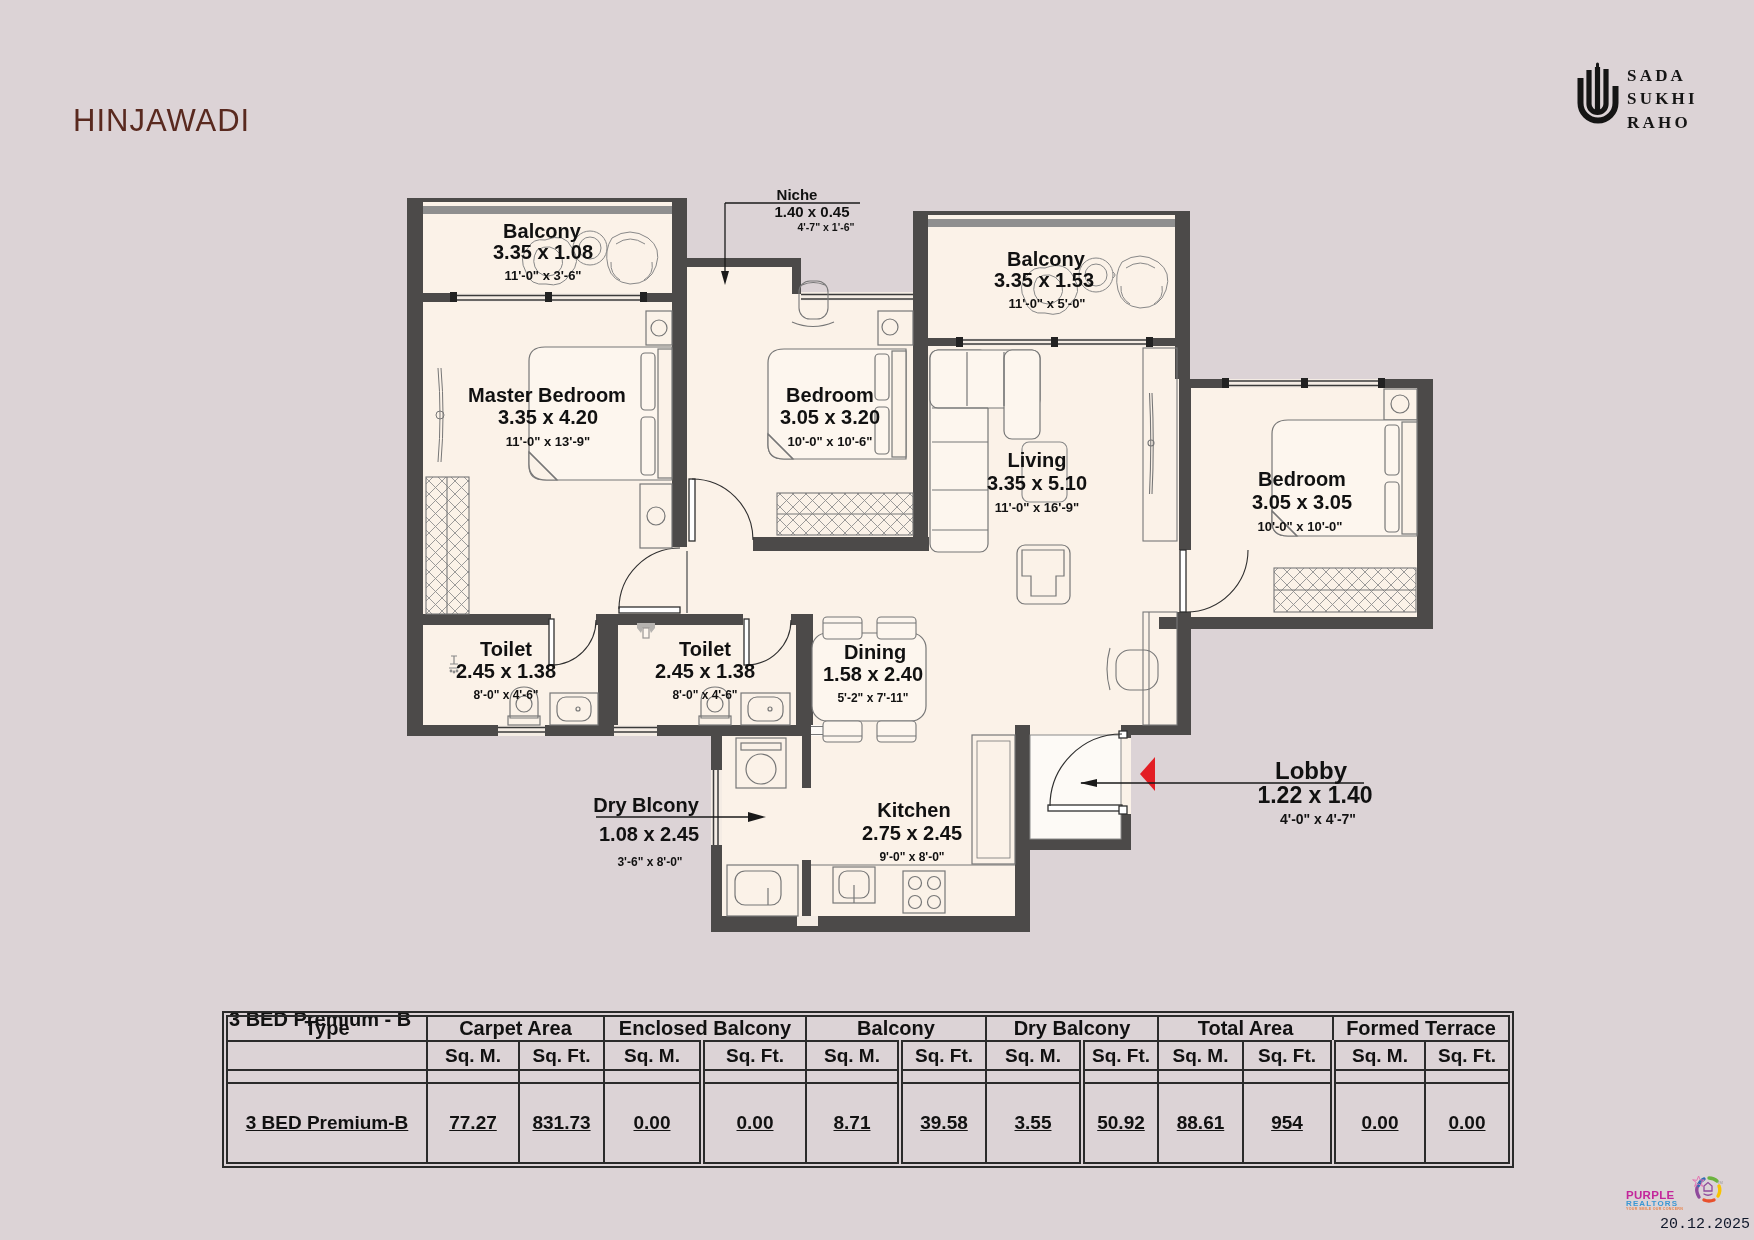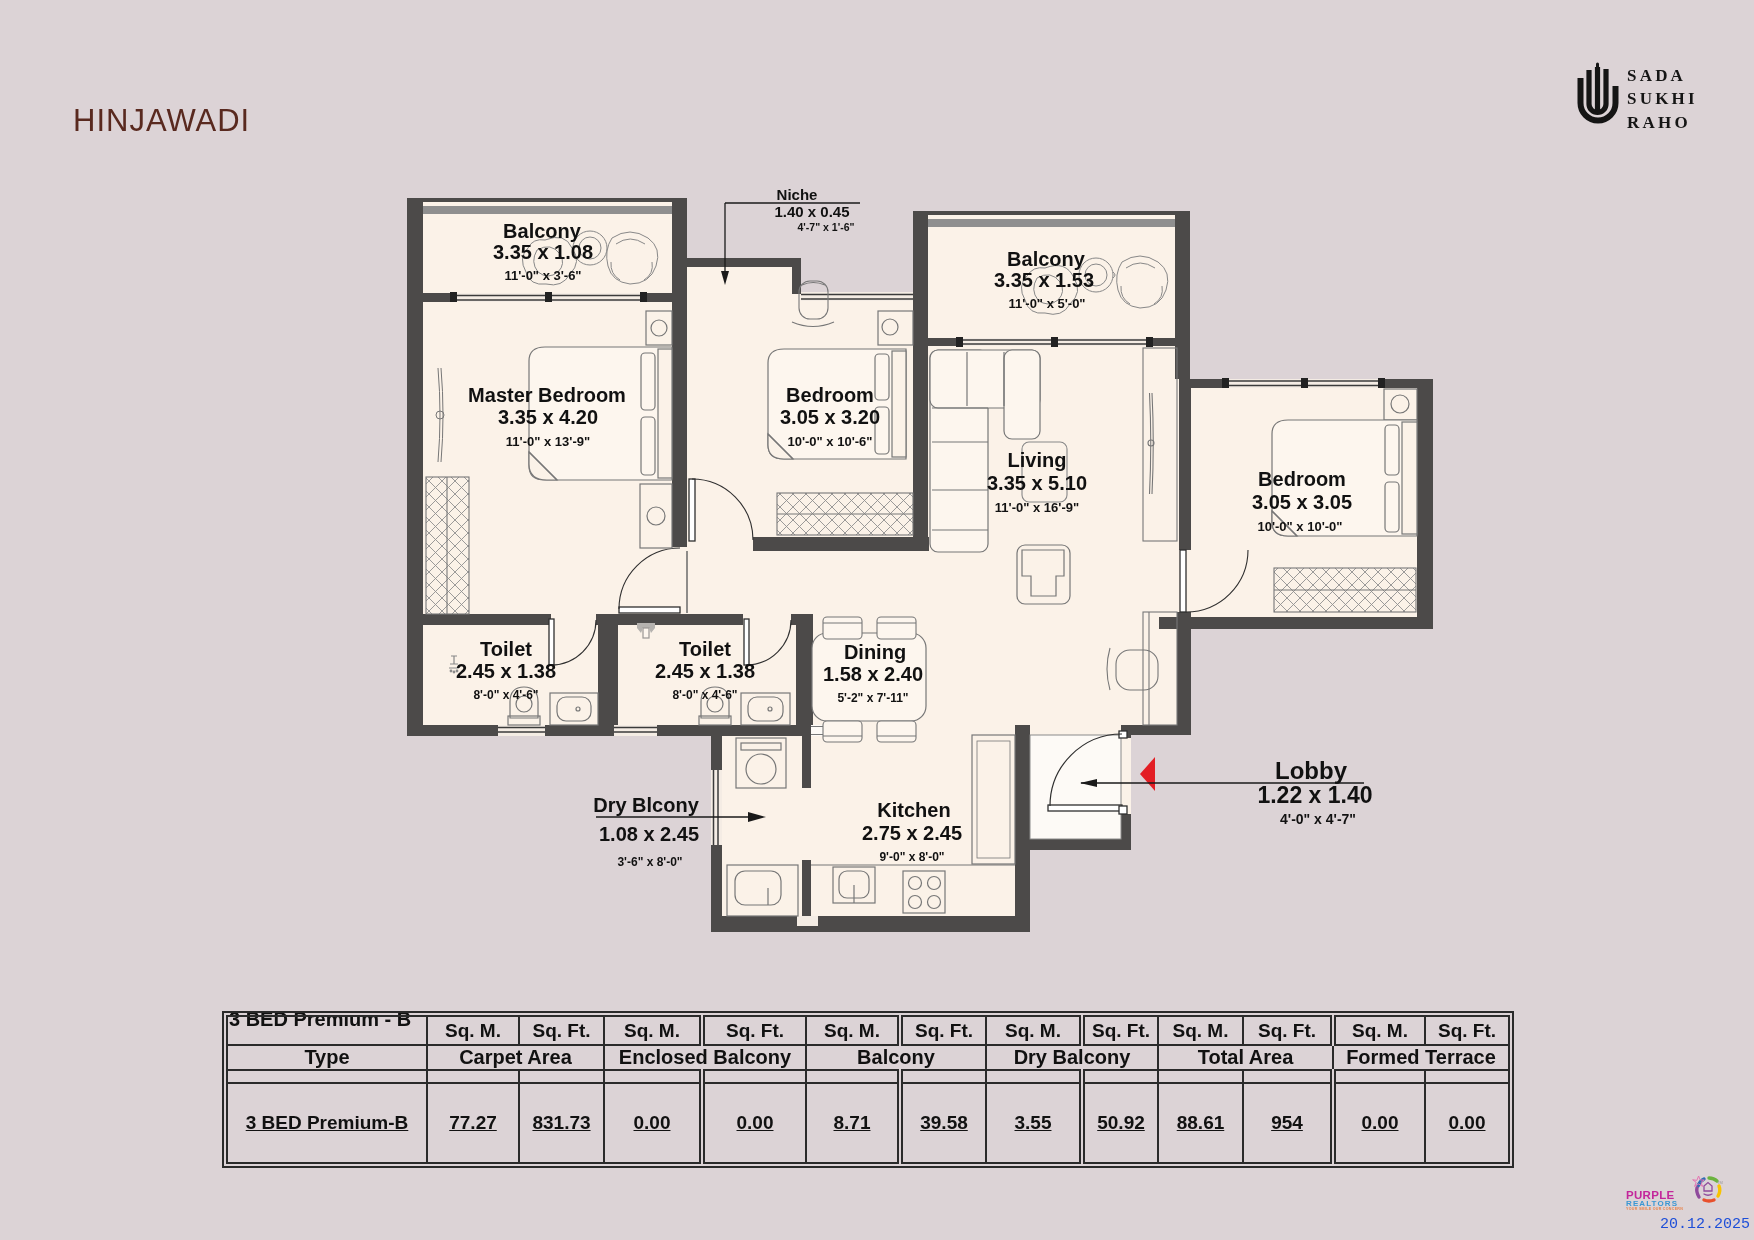--- a/index.html
+++ b/index.html
@@ -5,21 +5,21 @@
 html,body{margin:0;padding:0;}
 body{width:1754px;height:1240px;background:#dcd3d6;font-family:"Liberation Sans",sans-serif;overflow:hidden;}
 .page{position:relative;width:1754px;height:1240px;}
 .title1{position:absolute;left:64px;top:54px;font-size:42px;font-weight:bold;color:#59291f;letter-spacing:-1.5px;}
 .title2{position:absolute;left:65px;top:103px;font-size:31px;font-weight:normal;color:#59291f;letter-spacing:1px;margin-left:8px;}
 .plantitle{position:absolute;left:229px;top:1008px;font-size:20px;font-weight:bold;color:#111;}
 .tablewrap{position:absolute;left:222px;top:1011px;border:2px solid #2a2a2a;padding:2px;}
 table.area{border-collapse:collapse;table-layout:fixed;font-family:"Liberation Sans",sans-serif;color:#111;}
 table.area td,table.area th{border:2px solid #2a2a2a;padding:0;margin:0;text-align:center;font-weight:bold;overflow:hidden;white-space:nowrap;}
 table.area td.dl{border-left:6px double #2a2a2a;}
-.date{position:absolute;left:1660px;top:1216px;font-size:15px;color:#1d4ed8;font-family:"Liberation Mono",monospace;letter-spacing:0px;}
+.date{position:absolute;left:1660px;top:1216px;font-size:15px;color:#0f172a;font-family:"Liberation Mono",monospace;letter-spacing:0px;}
 </style>
 </head>
 <body>
 <div class="page">
 
 
 <div class="title2">HINJAWADI</div>
 
 <svg id="plan" width="1754" height="1240" viewBox="0 0 1754 1240" style="position:absolute;left:0;top:0;">
 <defs>
@@ -557,43 +557,43 @@
           <col style="width:94px">
           <col style="width:86px">
           <col style="width:96px">
           <col style="width:76px">
           <col style="width:85px">
           <col style="width:90px">
           <col style="width:92px">
           <col style="width:84px">
 </colgroup>
 <tbody>
-          <tr style="height:29px;font-size:19px;">
+          <tr style="height:24px;font-size:20px;">
+<td>Type</td>
+            <td colspan="2">Carpet Area</td>
+            <td colspan="2">Enclosed Balcony</td>
+            <td colspan="2">Balcony</td>
+            <td colspan="2">Dry Balcony</td>
+            <td colspan="2">Total Area</td>
+            <td colspan="2">Formed Terrace</td>
+</tr>
+<tr style="height:29px;font-size:19px;">
 <td></td>
             <td>Sq. M.</td>
             <td>Sq. Ft.</td>
             <td>Sq. M.</td>
             <td class="dl">Sq. Ft.</td>
             <td>Sq. M.</td>
             <td class="dl">Sq. Ft.</td>
             <td>Sq. M.</td>
             <td class="dl">Sq. Ft.</td>
             <td>Sq. M.</td>
             <td>Sq. Ft.</td>
             <td class="dl">Sq. M.</td>
             <td>Sq. Ft.</td>
-</tr>
-<tr style="height:24px;font-size:20px;">
-<td>Type</td>
-            <td colspan="2">Carpet Area</td>
-            <td colspan="2">Enclosed Balcony</td>
-            <td colspan="2">Balcony</td>
-            <td colspan="2">Dry Balcony</td>
-            <td colspan="2">Total Area</td>
-            <td colspan="2">Formed Terrace</td>
 </tr>
 <tr style="height:13px;">
             <td></td>
             <td></td>
             <td></td>
             <td></td>
             <td class="dl"></td>
             <td></td>
             <td class="dl"></td>
             <td></td>

